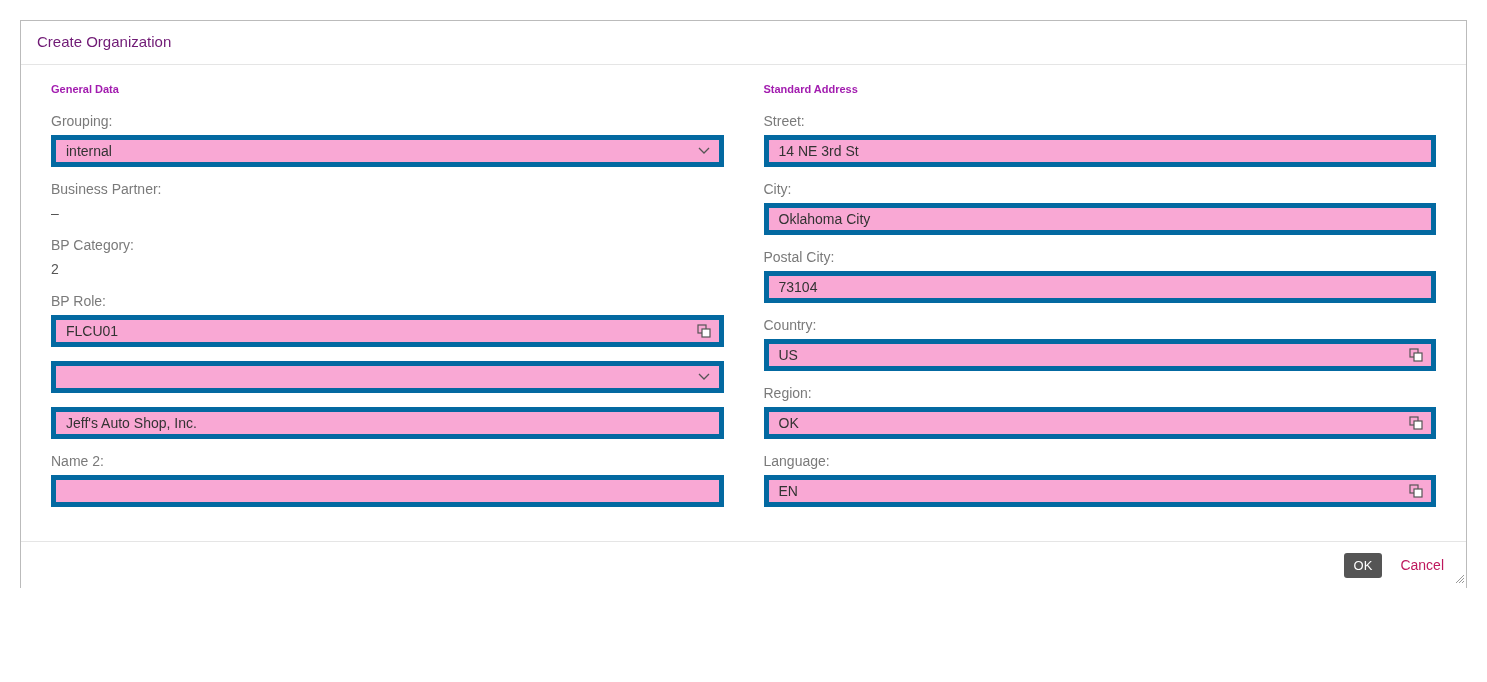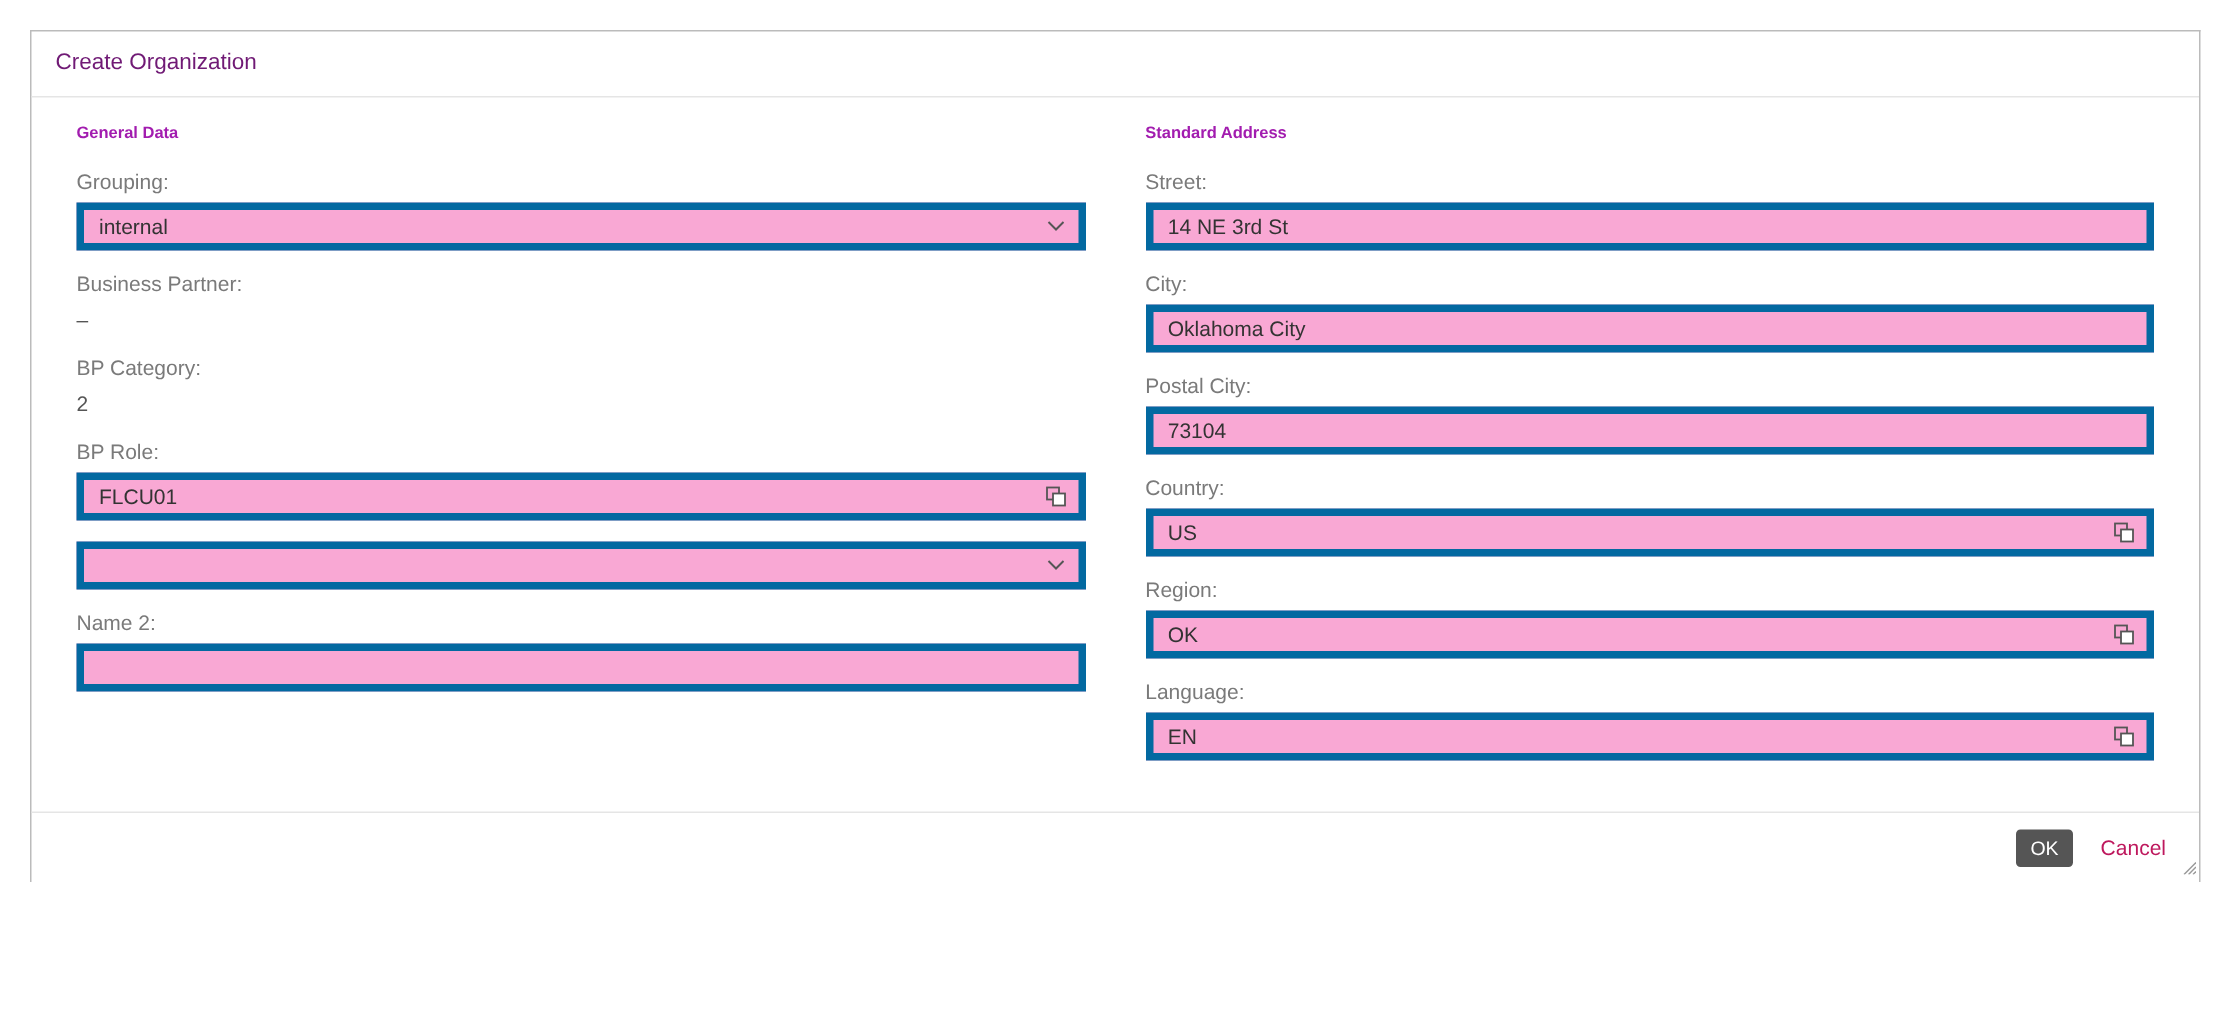--- a/index.html
+++ b/index.html
@@ -159,20 +159,23 @@
           <input type="text" value="" style="">
           <span class="btn-suffix chevron">
             <svg width="12" height="8" viewBox="0 0 12 8">
                 <path d="M1 1 L6 6 L11 1" fill="none" stroke="#555" stroke-width="1.3"></path>
               </svg>
           </span>
         </div>
       </div>
 
       <div class="field">
+        <div class="control">
+          <input type="text" value="Jeff's Auto Shop, Inc." style="">
+        </div>
       </div>
 
       <div class="field">
         <span class="flabel">Name 2:</span>
         <div class="control">
           <input type="text" value="" style="">
         </div>
       </div>
     </div>
 

